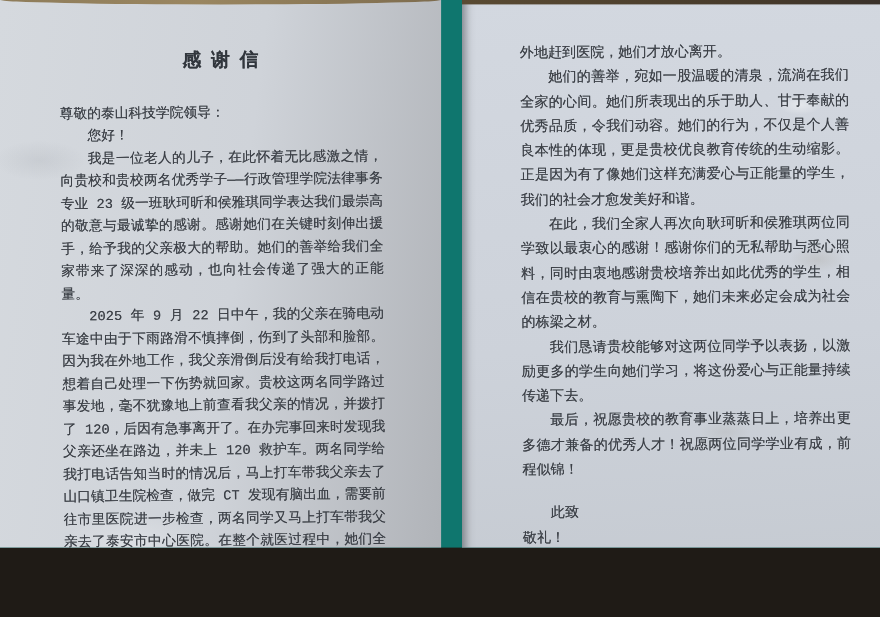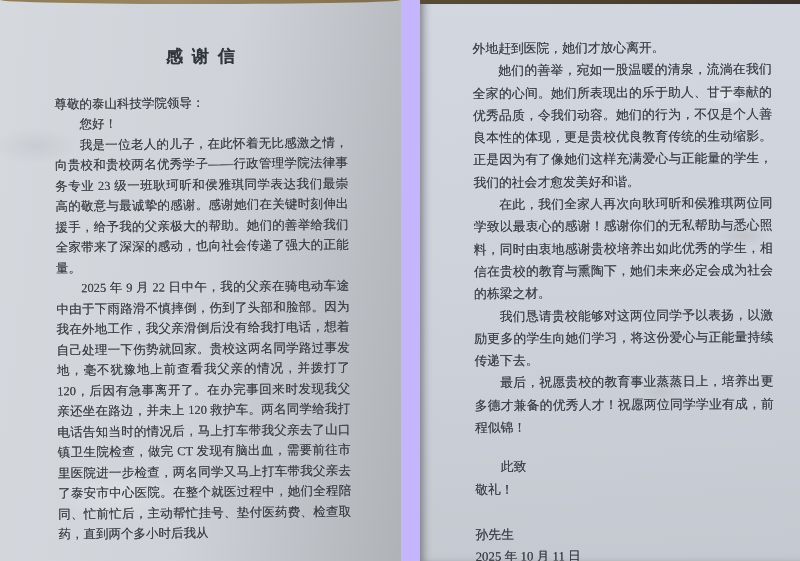--- a/index.html
+++ b/index.html
@@ -12,24 +12,24 @@
     --paper-right-2: #cdd2da;
     --paper-right-3: #c4c9d0;
     --backdrop-tan: #8e7c5a;
     --backdrop-dark: #45392a;
     --edge-dark: #2c2620;
   }
   html, body { margin: 0; padding: 0; background: #1f1b16; }
   .stage {
     position: relative;
     width: 800px;
-    height: 561px;
+    height: 498px;
     overflow: hidden;
-    background: #c4b5fd;
-    font-family: Liberation Serif, serif;
+    background: #0f766e;
+    font-family: Liberation Mono, monospace;
     color: var(--ink);
   }
   .photo {
     position: absolute;
     top: 0;
     height: 561px;
     overflow: hidden;
   }
   .photo-left {
     left: 0;

